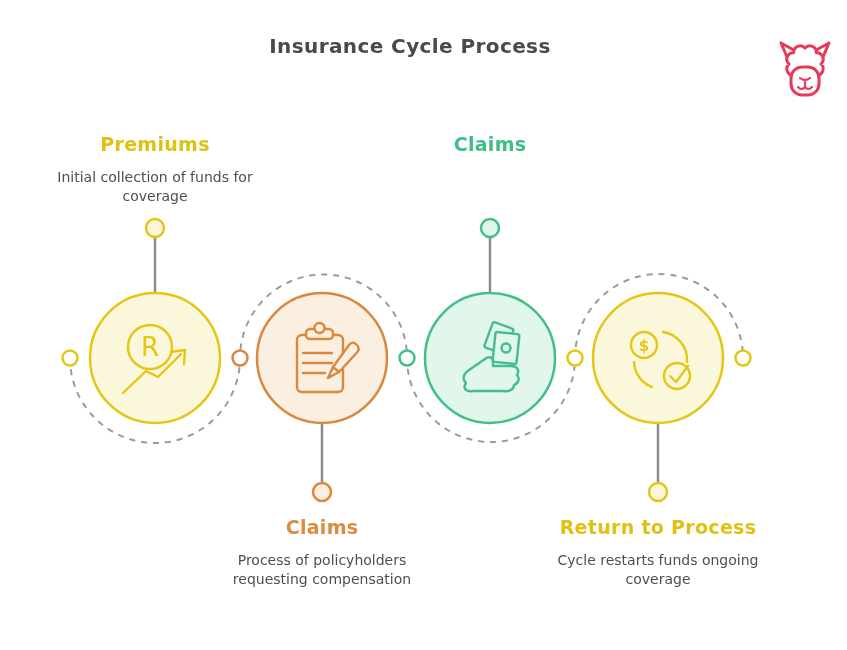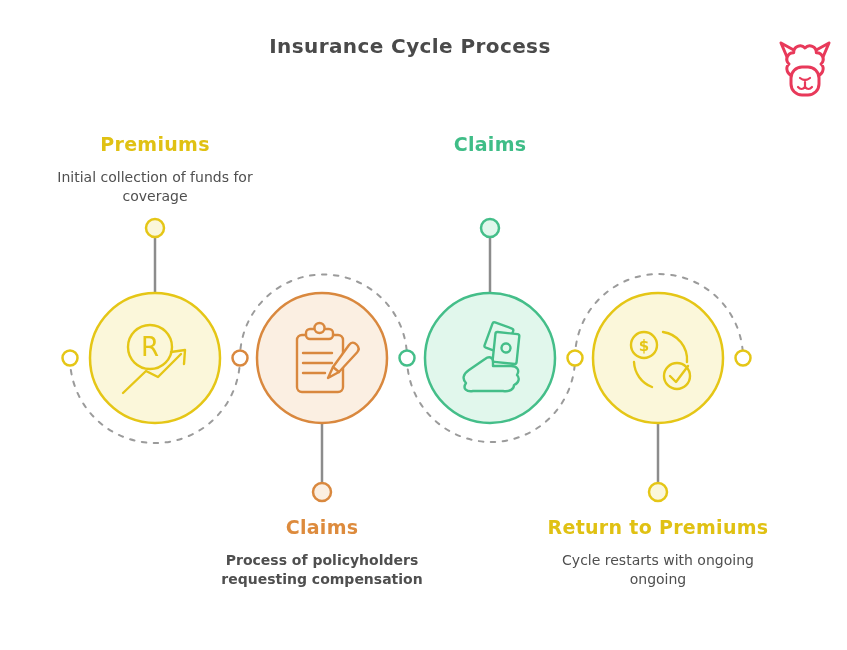--- a/index.html
+++ b/index.html
@@ -16,21 +16,21 @@
   .stage-block{position:absolute;text-align:center;}
   .stage-title{font-size:19px;font-weight:bold;letter-spacing:.3px;margin:0 0 13px 0;}
   .stage-desc{font-size:14px;color:#4f4f4f;line-height:1.33;margin:0 auto;}
   .premiums{left:15px;top:133px;width:280px;}
   .premiums .stage-desc{width:240px;}
   .premiums .stage-title{color:#e0c113;}
   .payouts{left:350px;top:133px;width:280px;}
   .payouts .stage-desc{width:200px;}
   .payouts .stage-title{color:#3fbd87;}
   .claims{left:182px;top:516px;width:280px;text-align:center;}
-  .claims .stage-desc{width:212px;font-weight:bold;}
+  .claims .stage-desc{width:212px;}
   .claims .stage-title{color:#dd8b3d;}
   .return{left:518px;top:516px;width:280px;}
   .return .stage-desc{width:222px;}
   .return .stage-title{color:#e0c113;}
 </style>
 </head>
 <body>
 
 <div class="canvas">
 
@@ -57,22 +57,22 @@
     <div class="stage-desc">Initial collection of funds for coverage</div>
   </div>
   <div class="stage-block payouts">
     <div class="stage-title">Claims</div>
   </div>
   <div class="stage-block claims">
     <div class="stage-title">Claims</div>
     <div class="stage-desc">Process of policyholders requesting compensation</div>
   </div>
   <div class="stage-block return">
-    <div class="stage-title">Return to Premiums</div>
-    <div class="stage-desc">Cycle restarts with ongoing ongoing</div>
+    <div class="stage-title">Return to Process</div>
+    <div class="stage-desc">Cycle restarts funds ongoing coverage</div>
   </div>
 
   <svg class="diagram-svg" width="847" height="650" viewBox="0 0 847 650">
 
     <path d="M 70 358 A 85 85 0 0 0 240 358 A 83.5 83.5 0 0 1 407 358 A 84 84 0 0 0 575 358 A 84 84 0 0 1 743 358" fill="none" stroke="#9b9b9b" stroke-width="2" stroke-dasharray="4.5 7.5" stroke-linecap="round"></path>
 
     <g stroke="#8c8c8c" stroke-width="2.5">
       <line x1="155" y1="237" x2="155" y2="292"></line>
       <line x1="490" y1="237" x2="490" y2="292"></line>
       <line x1="322" y1="424" x2="322" y2="482"></line>

